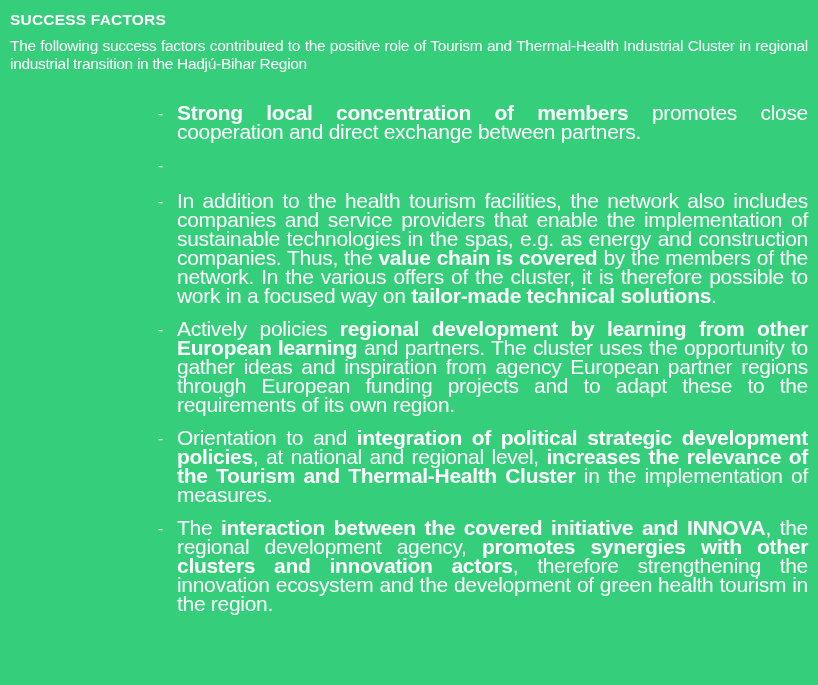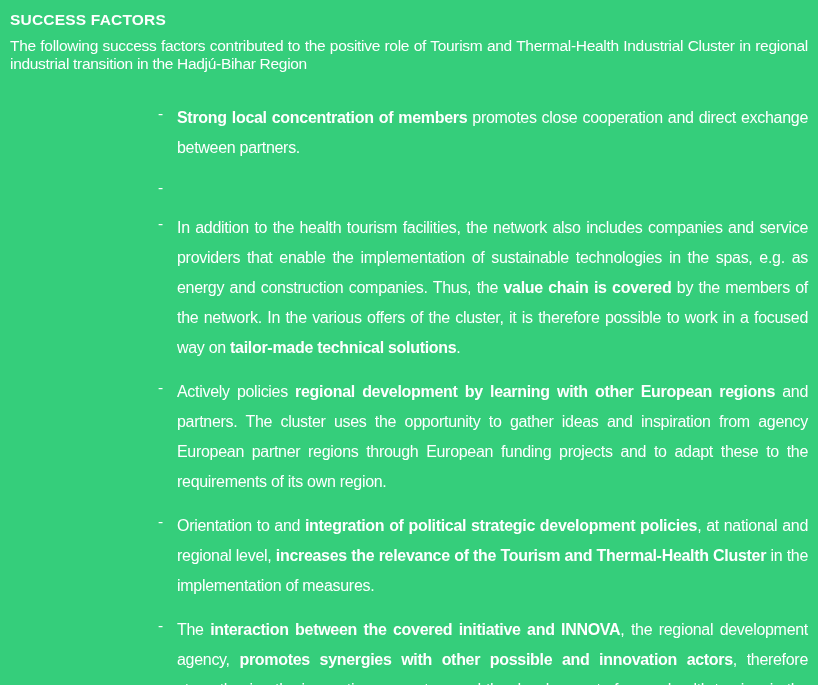--- a/index.html
+++ b/index.html
@@ -42,22 +42,22 @@
   .bullet-marker {
     box-sizing: border-box;
     width: 167px;
     padding-left: 148px;
     flex: 0 0 167px;
     font-size: 15.5px;
     line-height: 21.5px;
   }
   .bullet-text {
     flex: 1 1 auto;
-    font-size: 16px;
-    line-height: 30px;
+    font-size: 21px;
+    line-height: 19px;
     letter-spacing: -0.3px;
     text-align: justify;
   }
   .bullet-text .b {
     font-weight: bold;
   }
 </style>
 </head>
 <body style="background: rgb(53, 206, 123);">
 
@@ -74,26 +74,26 @@
     <span class="bullet-marker">-</span>
   </div>
 
   <div class="bullet-item">
     <span class="bullet-marker">-</span>
     <span class="bullet-text"><span>In addition to the health tourism facilities, the network also includes companies and service providers that enable the implementation of sustainable technologies in the spas, e.g. as energy and construction companies. Thus, the </span><span class="b">value chain is covered</span><span> by the members of the network. In the various offers of the cluster, it is therefore possible to work in a focused way on </span><span class="b">tailor-made technical solutions</span><span>.</span></span>
   </div>
 
   <div class="bullet-item">
     <span class="bullet-marker">-</span>
-    <span class="bullet-text"><span>Actively policies </span><span class="b">regional development by learning with other European regions</span><span> and partners. The cluster uses the opportunity to gather ideas and inspiration from agency European partner regions through European funding projects and to adapt these to the requirements of its own region.</span></span>
+    <span class="bullet-text"><span>Actively policies </span><span class="b">regional development by learning from other European learning</span><span> and partners. The cluster uses the opportunity to gather ideas and inspiration from agency European partner regions through European funding projects and to adapt these to the requirements of its own region.</span></span>
   </div>
 
   <div class="bullet-item">
     <span class="bullet-marker">-</span>
     <span class="bullet-text"><span>Orientation to and </span><span class="b">integration of political strategic development policies</span><span>, at national and regional level, </span><span class="b">increases the relevance of the Tourism and Thermal-Health Cluster</span><span> in the implementation of measures.</span></span>
   </div>
 
   <div class="bullet-item">
     <span class="bullet-marker">-</span>
-    <span class="bullet-text"><span>The </span><span class="b">interaction between the covered initiative and INNOVA</span><span>, the regional development agency, </span><span class="b">promotes synergies with other possible and innovation actors</span><span>, therefore strengthening the innovation ecosystem and the development of green health tourism in the region.</span></span>
+    <span class="bullet-text"><span>The </span><span class="b">interaction between the covered initiative and INNOVA</span><span>, the regional development agency, </span><span class="b">promotes synergies with other clusters and innovation actors</span><span>, therefore strengthening the innovation ecosystem and the development of green health tourism in the region.</span></span>
   </div>
 </div>
 </div>
 
 </body></html>

